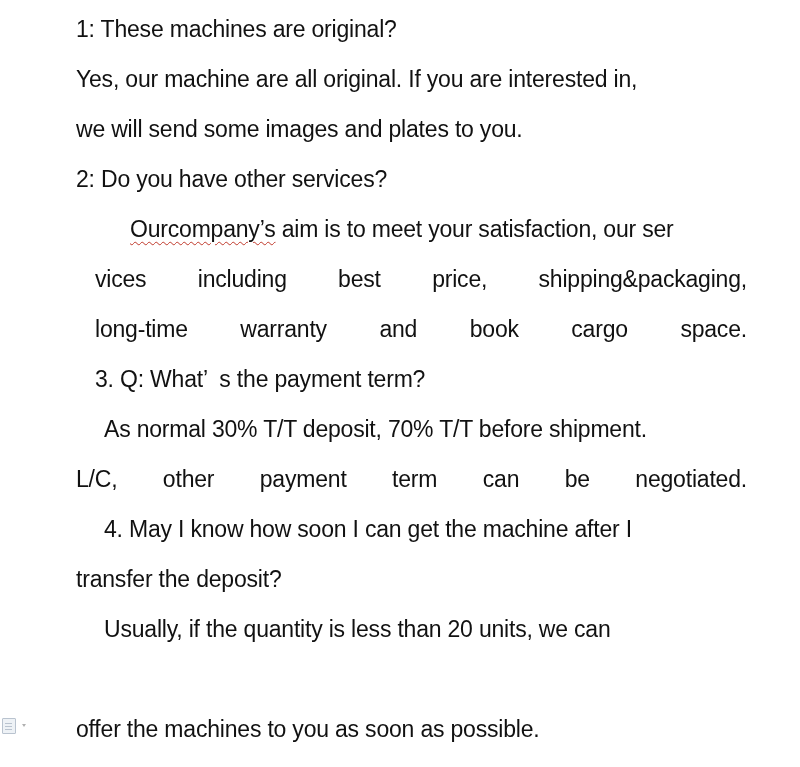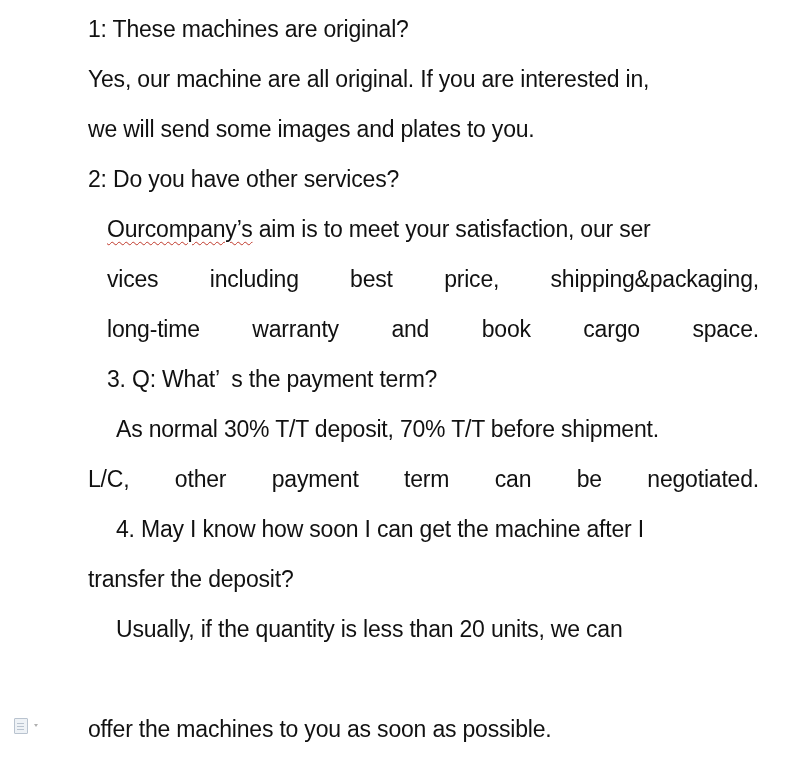--- a/index.html
+++ b/index.html
@@ -10,40 +10,41 @@
     body {
       width: 800px;
       height: 767px;
       position: relative;
       overflow: hidden;
       font-family: "Liberation Sans", "DejaVu Sans", sans-serif;
       color: #111111;
     }
     .doc {
       position: absolute;
-      left: 12px;
+      left: 0;
       top: 0;
       width: 784px;
       height: 767px;
     }
     .line {
       position: absolute;
       font-size: 23px;
       line-height: 30px;
       white-space: nowrap;
       letter-spacing: -0.2px;
     }
     .justify {
       display: flex;
       justify-content: space-between;
     }
     .spell-err {
       text-decoration: underline wavy #c0392b;
       text-decoration-thickness: 1px;
       text-underline-offset: 4px;
+      margin-left: 35px;
     }
     .paste-icon {
       position: absolute;
       left: 2px;
       top: 718px;
       width: 12px;
       height: 14px;
       border: 1px solid #b9c3cf;
       background: #eef2f6;
       border-radius: 1px;

